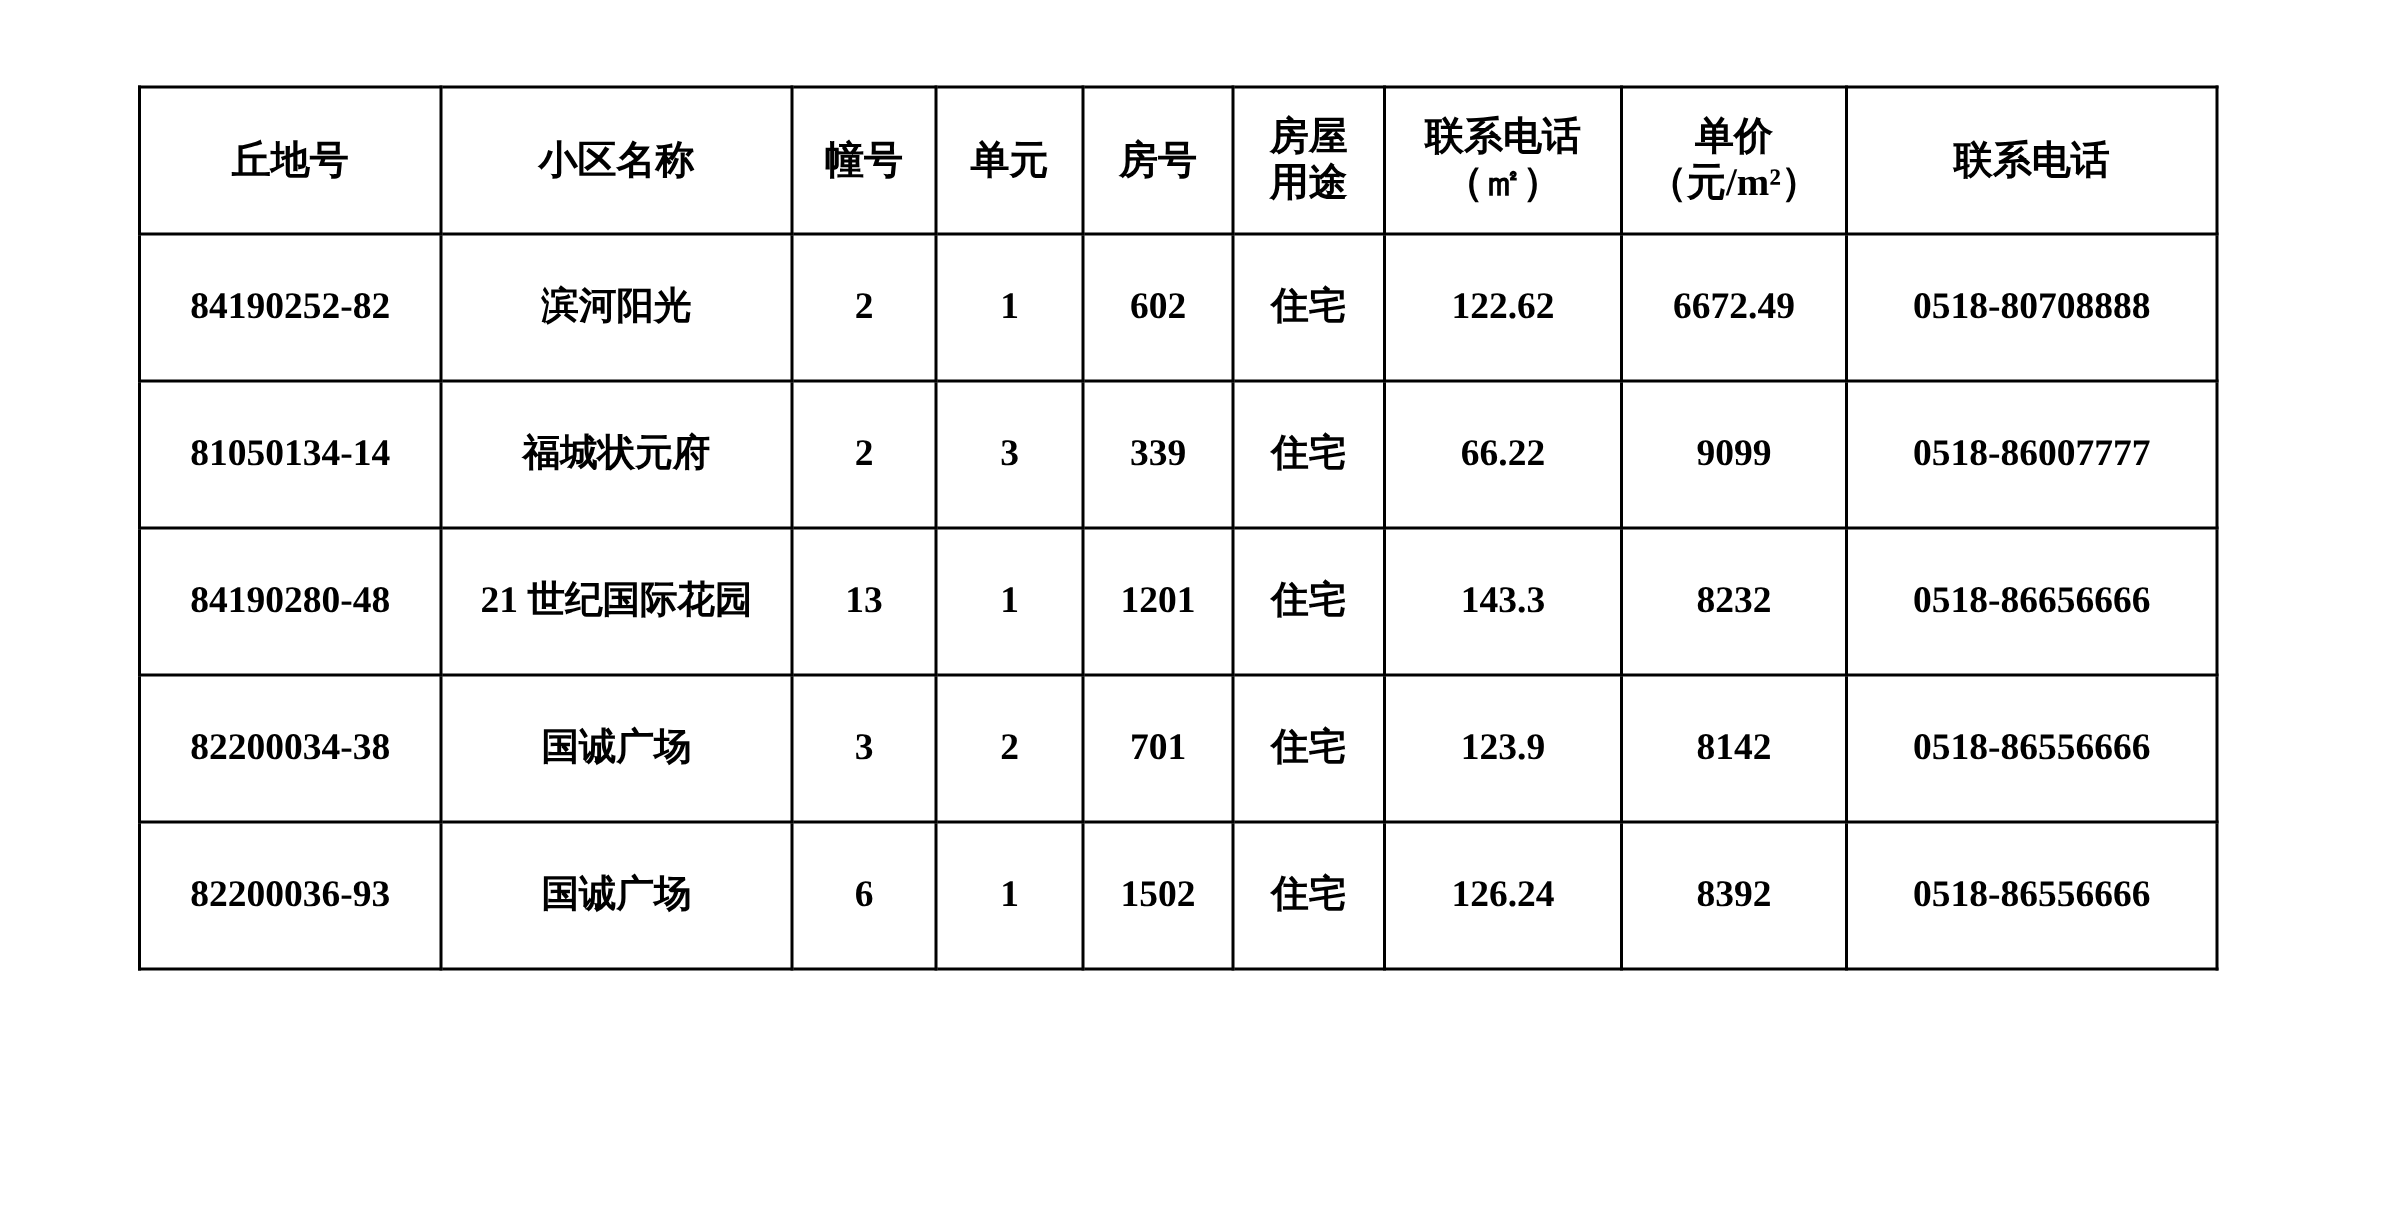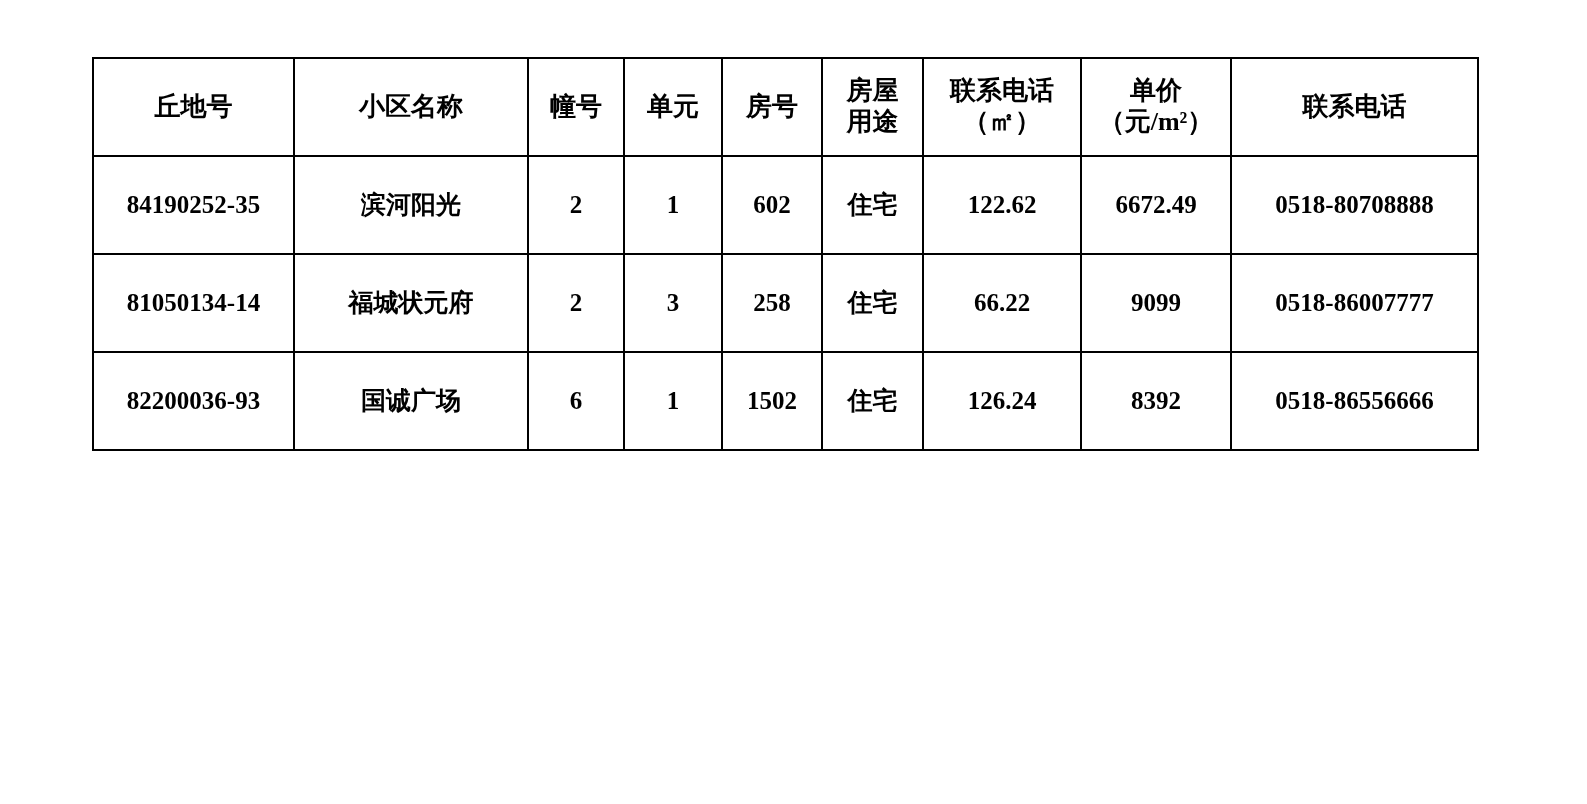--- a/index.html
+++ b/index.html
@@ -111,40 +111,62 @@
             <span class="hdr-two-line">单价</span>
             <span class="hdr-two-line nowrap">（元/m²）</span>
           </th>
           <th>
             <span class="hdr-two-line">联系电话</span>
           </th>
         </tr>
       </thead>
       <tbody>
         <tr>
-          <td>84190252-35</td>
+          <td>84190252-82</td>
           <td>滨河阳光</td>
           <td>2</td>
           <td>1</td>
           <td>602</td>
           <td>住宅</td>
           <td>122.62</td>
           <td>6672.49</td>
           <td>0518-80708888</td>
         </tr>
         <tr>
           <td>81050134-14</td>
           <td>福城状元府</td>
           <td>2</td>
           <td>3</td>
-          <td>258</td>
+          <td>339</td>
           <td>住宅</td>
           <td>66.22</td>
           <td>9099</td>
           <td>0518-86007777</td>
+        </tr>
+        <tr>
+          <td>84190280-48</td>
+          <td>21 世纪国际花园</td>
+          <td>13</td>
+          <td>1</td>
+          <td>1201</td>
+          <td>住宅</td>
+          <td>143.3</td>
+          <td>8232</td>
+          <td>0518-86656666</td>
+        </tr>
+        <tr>
+          <td>82200034-38</td>
+          <td>国诚广场</td>
+          <td>3</td>
+          <td>2</td>
+          <td>701</td>
+          <td>住宅</td>
+          <td>123.9</td>
+          <td>8142</td>
+          <td>0518-86556666</td>
         </tr>
         <tr>
           <td>82200036-93</td>
           <td>国诚广场</td>
           <td>6</td>
           <td>1</td>
           <td>1502</td>
           <td>住宅</td>
           <td>126.24</td>
           <td>8392</td>

